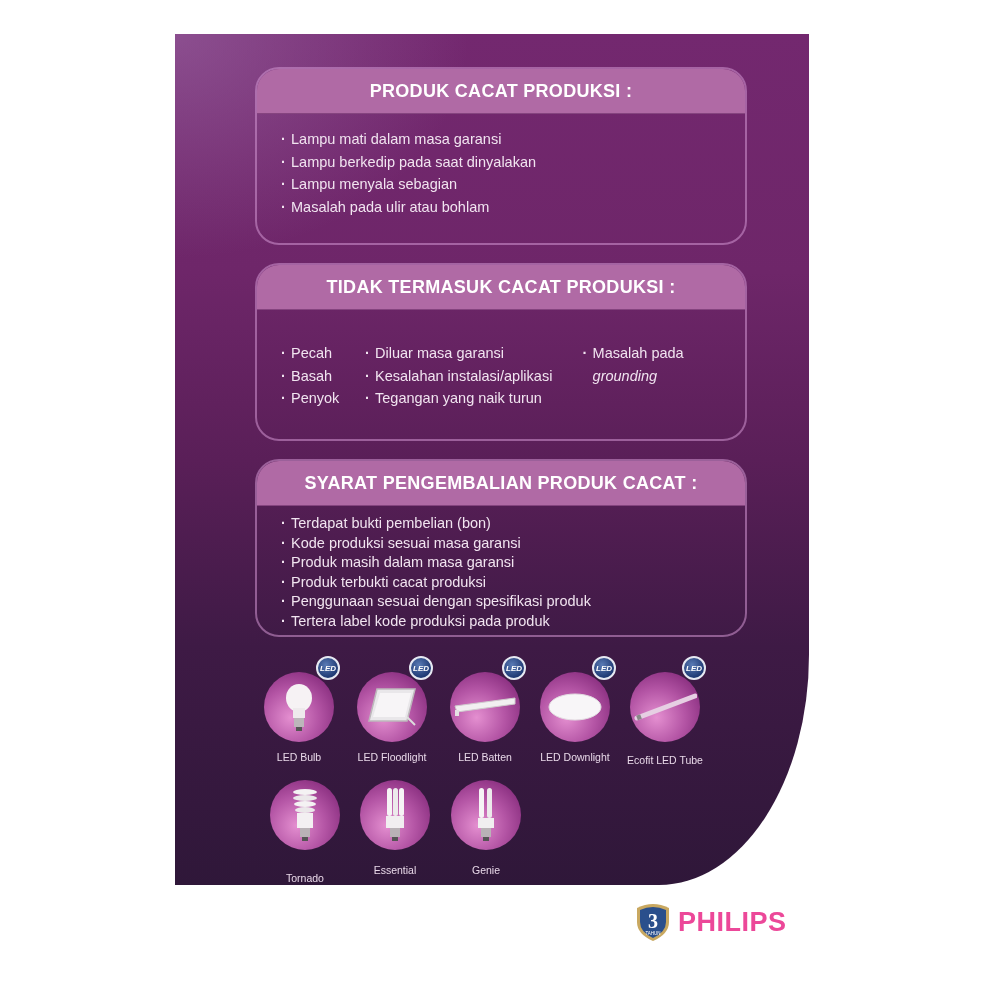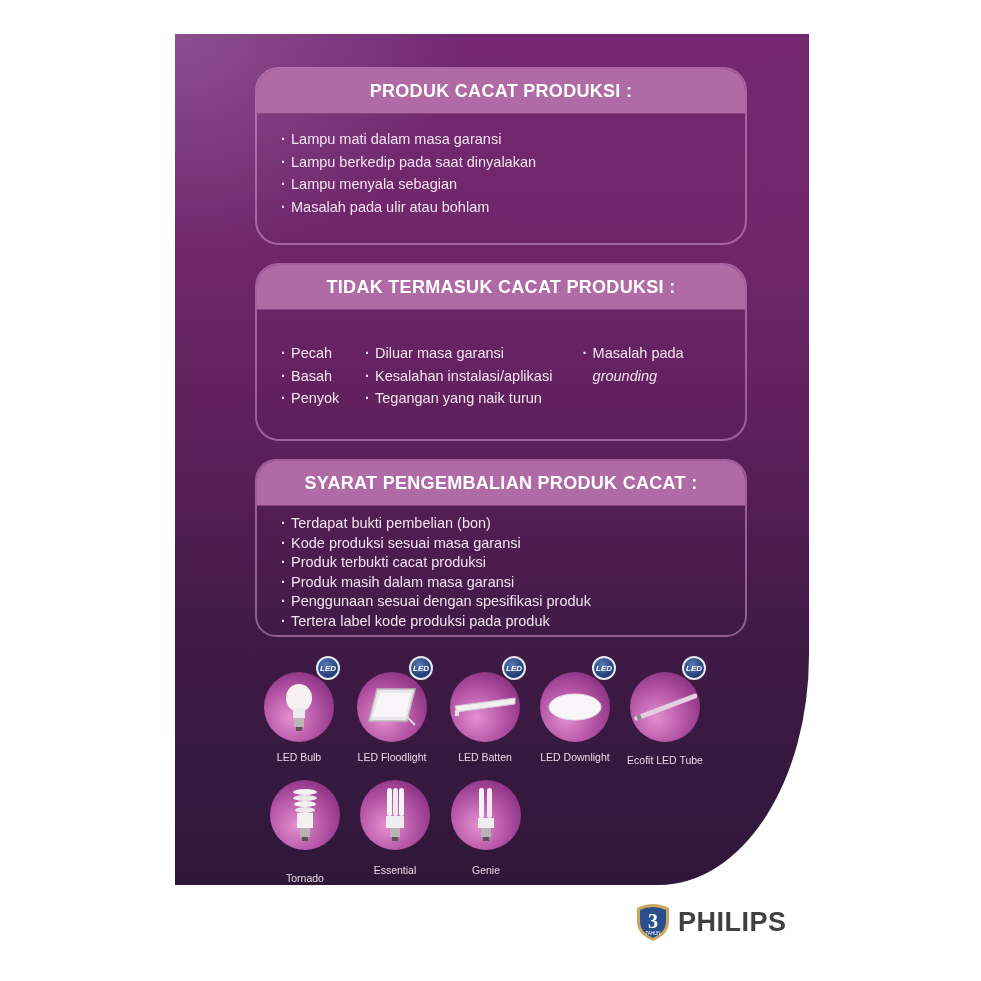--- a/index.html
+++ b/index.html
@@ -52,21 +52,21 @@
     display:flex; align-items:center; justify-content:center;
   }
   .prod-label { color:#e8d8e8; font-size:10.5px; margin-top:9px; white-space:nowrap; }
   .glyph { position:absolute; left:50%; top:50%; transform:translate(-50%,-50%); }
 
   .logo { position:absolute; left:635px; top:902px; display:flex; align-items:center; }
   .shield {
     width:36px; height:40px; position:relative;
   }
   .philips {
-    margin-left:7px; color:#404040; font-weight:bold; font-size:27px; letter-spacing:0.5px;
+    margin-left:7px; color:#ec4899; font-weight:bold; font-size:27px; letter-spacing:0.5px;
   }
 </style>
 </head>
 <body>
 
 <div class="panel">
 
   <div class="card" style="top:33px; height:178px;">
     <div class="card-header">PRODUK CACAT PRODUKSI  :</div>
     <div class="card-body">
@@ -90,27 +90,27 @@
         <div class="bullet"><span class="dot">·</span><span>Kesalahan instalasi/aplikasi</span></div>
         <div class="bullet"><span class="dot">·</span><span>Tegangan yang naik turun</span></div>
       </div>
       <div class="col col3">
         <div class="bullet"><span class="dot">·</span><span>Masalah pada</span></div>
         <div class="bullet italic">grounding</div>
       </div>
     </div>
   </div>
 
-  <div class="card" style="top:425px; height:178px;border-radius:21px;">
+  <div class="card" style="top:425px; height:178px;">
     <div class="card-header">SYARAT PENGEMBALIAN PRODUK CACAT :</div>
     <div class="card-body card3-body" style="padding-top:8px;">
       <div class="bullet"><span class="dot">·</span><span>Terdapat bukti pembelian (bon)</span></div>
       <div class="bullet"><span class="dot">·</span><span>Kode produksi sesuai masa garansi</span></div>
+      <div class="bullet"><span class="dot">·</span><span>Produk masih dalam masa garansi</span></div>
       <div class="bullet"><span class="dot">·</span><span>Produk terbukti cacat produksi</span></div>
-      <div class="bullet"><span class="dot">·</span><span>Produk masih dalam masa garansi</span></div>
       <div class="bullet"><span class="dot">·</span><span>Penggunaan sesuai dengan spesifikasi produk</span></div>
       <div class="bullet"><span class="dot">·</span><span>Tertera label kode produksi pada produk</span></div>
     </div>
   </div>
 
   <div class="products">
 
     <div class="prod" style="left:74px; top:638px;">
       <div class="circle">
         <svg class="glyph" width="30" height="50" viewBox="0 0 30 50">

